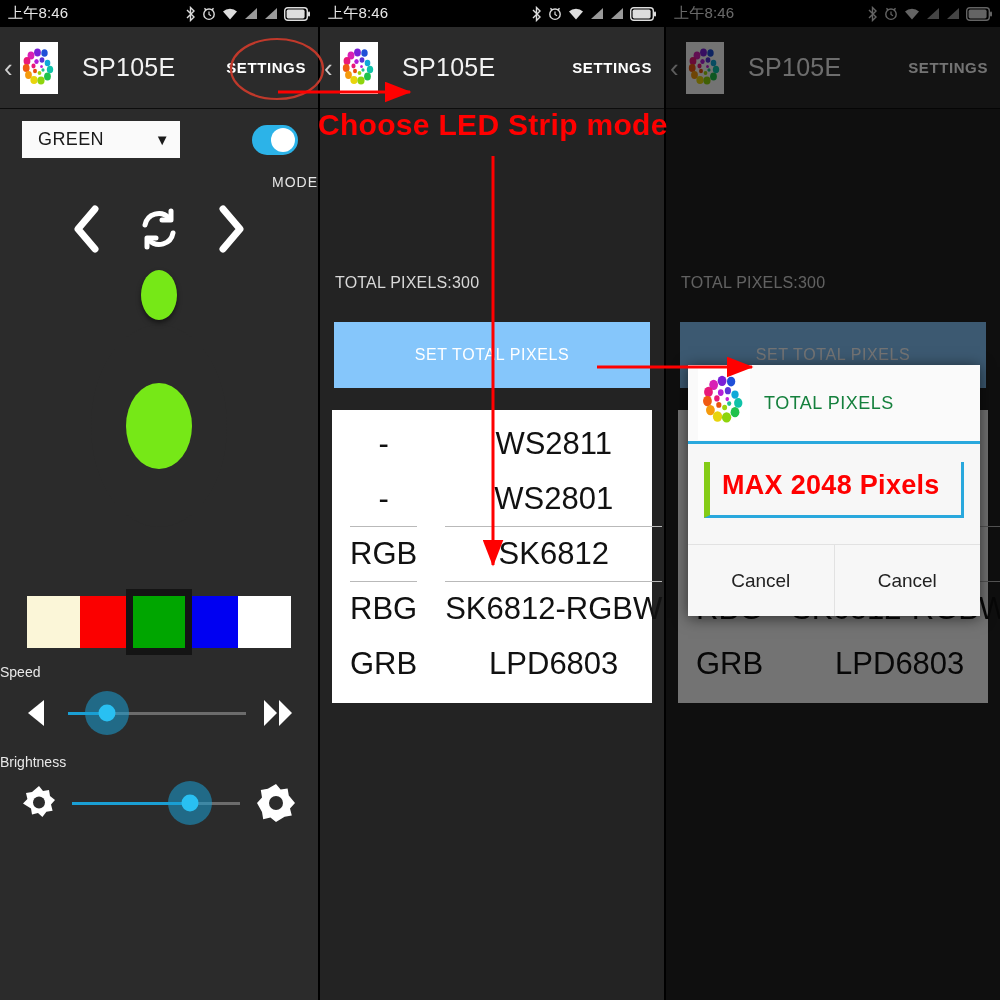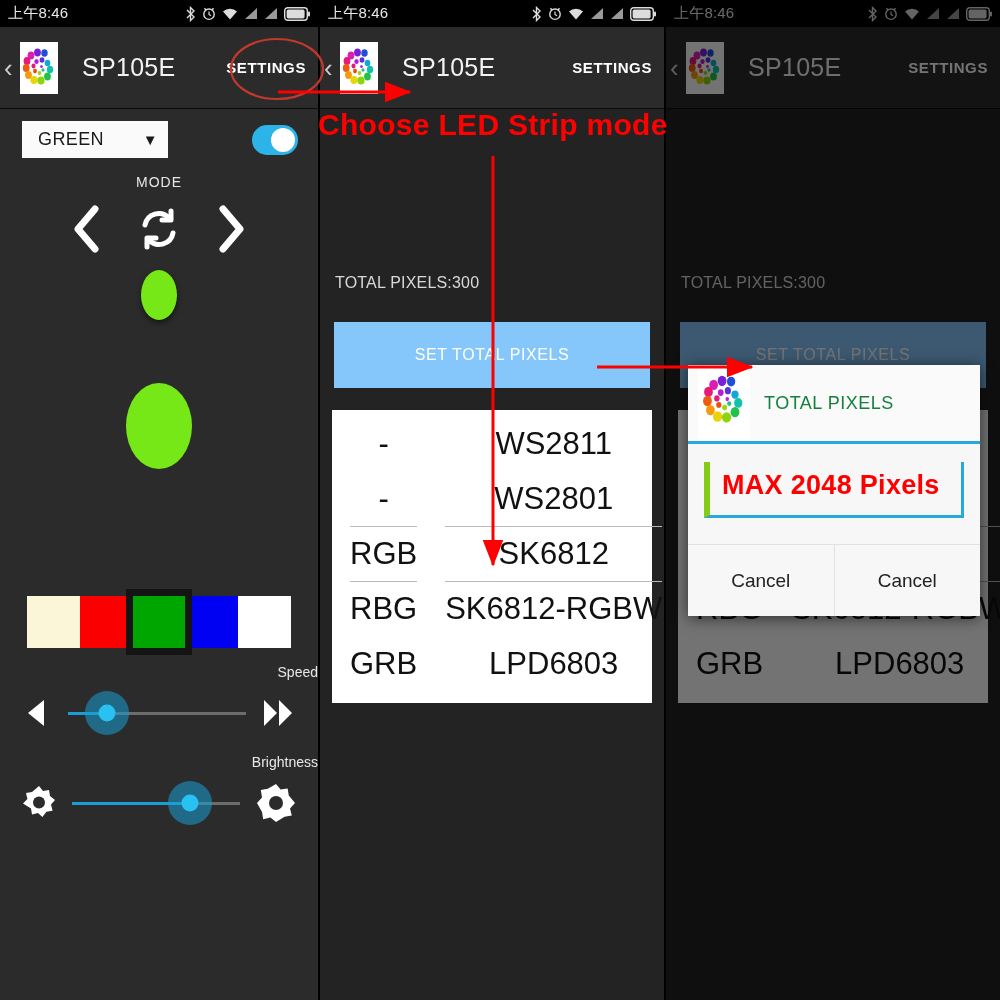--- a/index.html
+++ b/index.html
@@ -36,27 +36,27 @@
   .backchev { color:#cfcfcf; font-size:26px; line-height:1; width:14px; margin-right:2px; }
   .applogo { width: 38px; height: 52px; background: #fff; position: relative; flex: 0 0 auto; }
   .applogo svg { position:absolute; left:2px; top:6px; }
   .apptitle { color: #f2f2f2; font-size: 25px; margin-left: 24px; letter-spacing:.3px; }
   .settings-btn { margin-left: auto; color: #ffffff; font-size: 15px; font-weight: bold; letter-spacing: .6px; }
 
   
   .p1body { position:relative; height: 891px; background:#2b2b2b; }
   .row-mode { display:flex; align-items:center; padding: 12px 20px 0 22px; }
   .mode-select {
-    width: 146px; height: 37px; background:#fafafa; color:#1a1a1a;
+    width: 158px; height: 37px; background:#fafafa; color:#1a1a1a;
     display:flex; align-items:center; padding: 0 10px 0 16px; font-size:18px; letter-spacing:.4px;gap:27px;
   }
   .mode-select .caret { margin-left:auto; font-size:15px; }
   .toggle { margin-left: auto; width: 46px; height: 30px; border-radius: 15px; background:#2cb3e8; position:relative; }
   .toggle .knob { position:absolute; right:3px; top:3px; width:24px; height:24px; border-radius:50%; background:#fff; }
-  .mode-label { text-align:center; color:#e6e6e6; font-size:14px; margin-top: 16px; letter-spacing:1px; }
+  .mode-label { text-align:right; color:#e6e6e6; font-size:14px; margin-top: 16px; letter-spacing:1px; }
 
   .mode-nav { display:flex; align-items:center; justify-content:space-around; margin-top: 14px; padding: 0 52px; }
   .mode-nav .glyph { color:#fff; }
 
   
   .wheelwrap { position:relative; width: 200px; height: 296px; margin: 24px auto 0; }
   .wheel {
     position:absolute; inset:0; border-radius:50%;
     background: conic-gradient(from 0deg,
       #7bff00 0deg, #ffe400 38deg, #ff8a00 62deg, #ff2200 92deg,
@@ -68,21 +68,21 @@
   }
   .wheel-inner { position:absolute; left:16%; top:16%; width:68%; height:68%; border-radius:50%; background:#2b2b2b; }
   .wheel-thumb { position:absolute; left:50%; top:-8px; transform:translateX(-50%); width:36px; height:50px; border-radius:50%; background:#76e817; box-shadow: 0 3px 5px rgba(0,0,0,.5); }
   .wheel-center { position:absolute; left:50%; top:50%; transform:translate(-50%,-50%); width:66px; height:86px; border-radius:50%; background:#76e817; }
 
   
   .swatches { display:flex; width: 264px; height: 52px; margin: 22px auto 0; }
   .swatch { flex:1; }
   .swatch.sel { outline: 7px solid #141414; outline-offset: 0; position:relative; z-index:2; }
 
-  .slabel { text-align:right; color:#e8e8e8; font-size:14px; margin-top: 16px; }
+  .slabel { text-align:left; color:#e8e8e8; font-size:14px; margin-top: 16px; }
   .sliderrow { display:flex; align-items:center; padding: 0 22px; margin-top: 8px; height: 50px; }
   .track { position:relative; flex:1; height: 3px; background:#6c6c6c; margin: 0 16px; }
   .track .fill { position:absolute; left:0; top:0; height:3px; background:#1a9fd4; }
   .track .halo { position:absolute; top:50%; transform:translate(-50%,-50%); width:44px; height:44px; border-radius:50%; background:#1a9fd4; opacity:.55; }
   .track .knob2 { position:absolute; top:50%; transform:translate(-50%,-50%); width:17px; height:17px; border-radius:50%; background:#29c0f2; }
 
   
   .p2body { position:relative; height:891px; background:#232323; }
   .total-pixels { color:#d8d8d8; font-size:16px; padding: 165px 0 0 15px; letter-spacing:.2px; }
   .set-btn {

